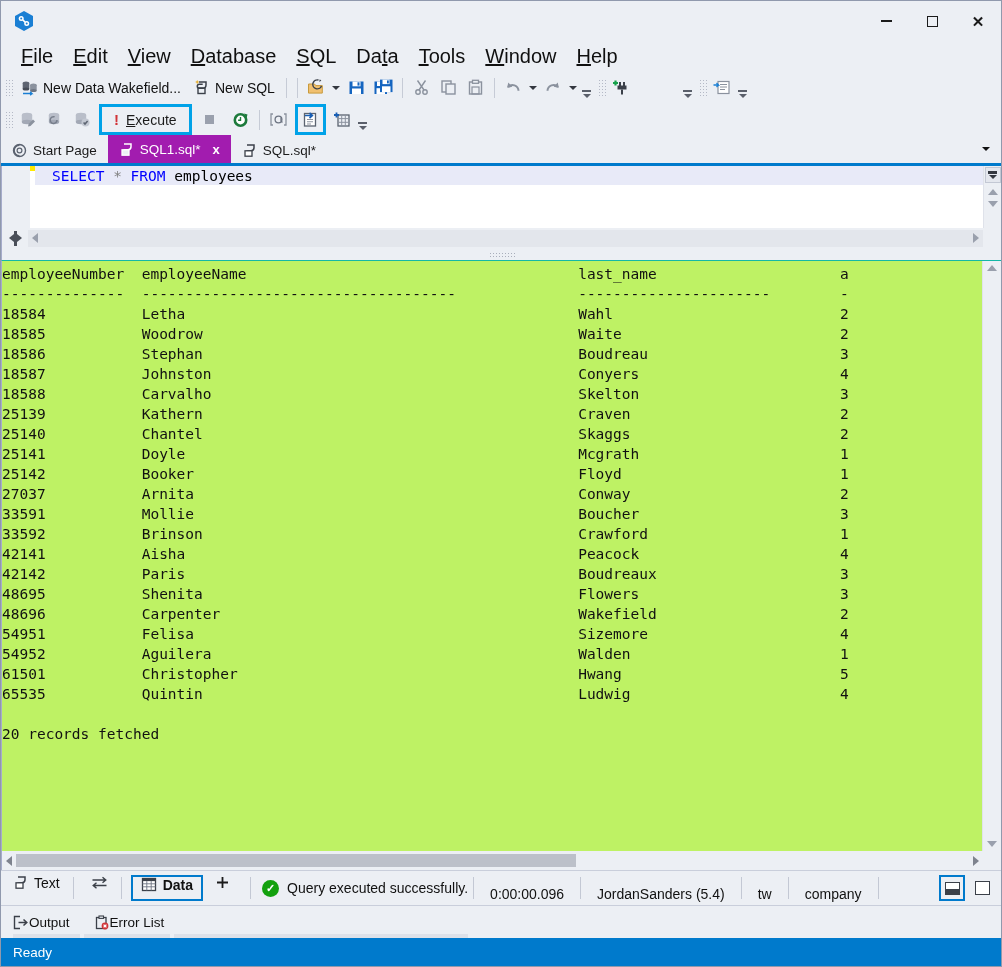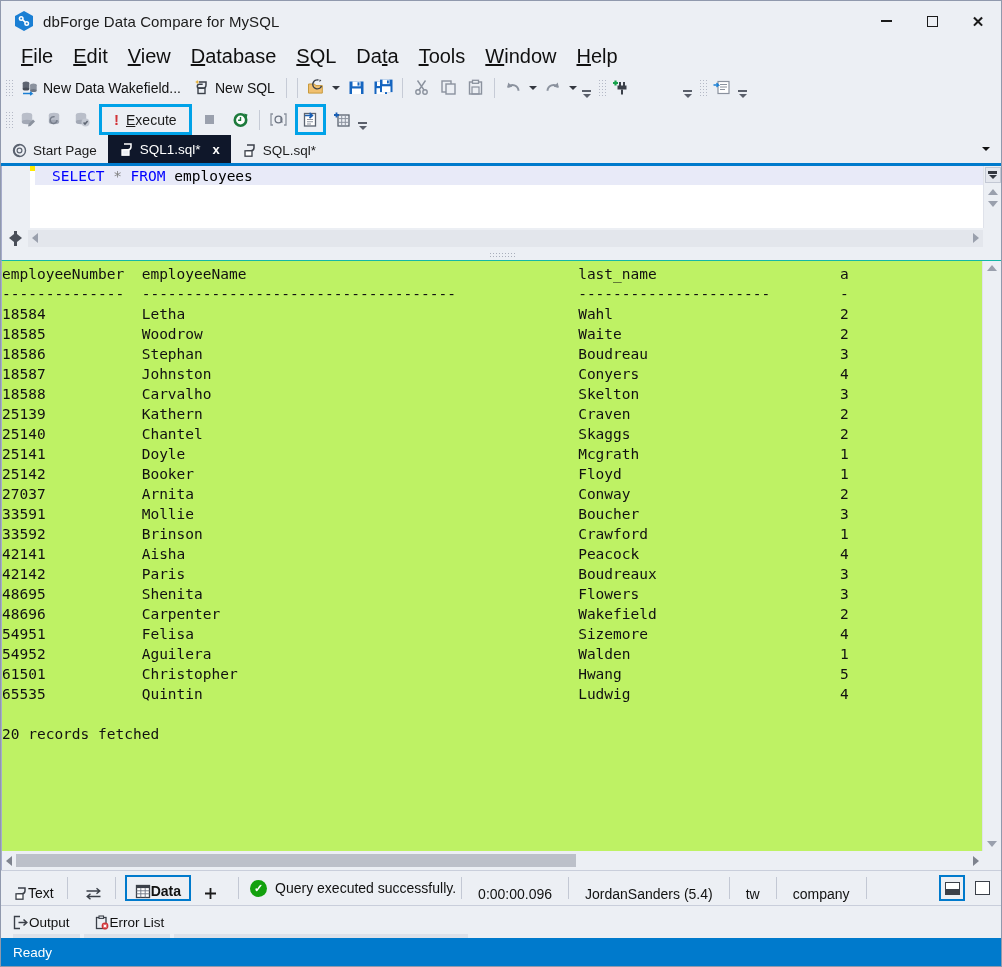--- a/index.html
+++ b/index.html
@@ -161,21 +161,21 @@
     height: 26px;
     display: flex;
     align-items: center;
     padding: 0 11px;
     font-size: 13.5px;
     color: #1b1b1b;
     cursor: default;
     gap: 6px;
   }
   .tab.active {
-    background: #0f172a;
+    background: #a21caf;
     color: #ffffff;
     height: 28px;
   }
   .tab .closex {
     font-size: 13px; font-weight: bold;
     margin-left: 6px;
   }
   .tabdrop {
     position: absolute;
     right: 8px; top: 7px;
@@ -387,24 +387,25 @@
   .res-toolbar {
     flex: 0 0 34px;
     display: flex;
     align-items: center;
     background: #eceff4;
     border-top: 1px solid #c9cedb;
     font-size: 14px;
     color: #111;
   }
   .rt-item {
-    display: flex; align-items: flex-end;
+    display: flex; align-items: flex-start;
     height: 26px;
     padding: 0 8px;
     margin-left: 4px;
+    gap: 6px;
     cursor: default;
   }
   .rt-item.sel {
     border: 2px solid #007acc;
     box-sizing: border-box;
     font-weight: bold;
   }
   .rt-sep { width: 1px; height: 22px; background: #c3c8d4; margin: 0 5px; }
   .rt-status {
     display: flex; align-items: center;
@@ -500,21 +501,20 @@
     <div class="title-icon">
       <svg class="hexlogo" viewBox="0 0 22 22">
         <polygon points="11,1 20,6 20,16 11,21 2,16 2,6" fill="#1a7fd4"></polygon>
         <circle cx="8.2" cy="8.4" r="2.5" fill="#fff"></circle>
         <circle cx="13.7" cy="13.4" r="2.5" fill="#fff"></circle>
         <circle cx="8.2" cy="8.4" r="1" fill="#1a7fd4"></circle>
         <circle cx="13.7" cy="13.4" r="1" fill="#1a7fd4"></circle>
         <path d="M9.8 9.9 L12.2 12.3" stroke="#fff" stroke-width="1.6"></path>
       </svg>
     </div>
-    <div class="title-text">dbForge Data Compare for MySQL</div>
     <div class="wincontrols">
       <div class="wcbtn">
           <div class="wc-min"></div>
         </div>
       <div class="wcbtn">
           <div class="wc-max"></div>
         </div>
       <div class="wcbtn">
           <div class="wc-close">✕</div>
         </div>

